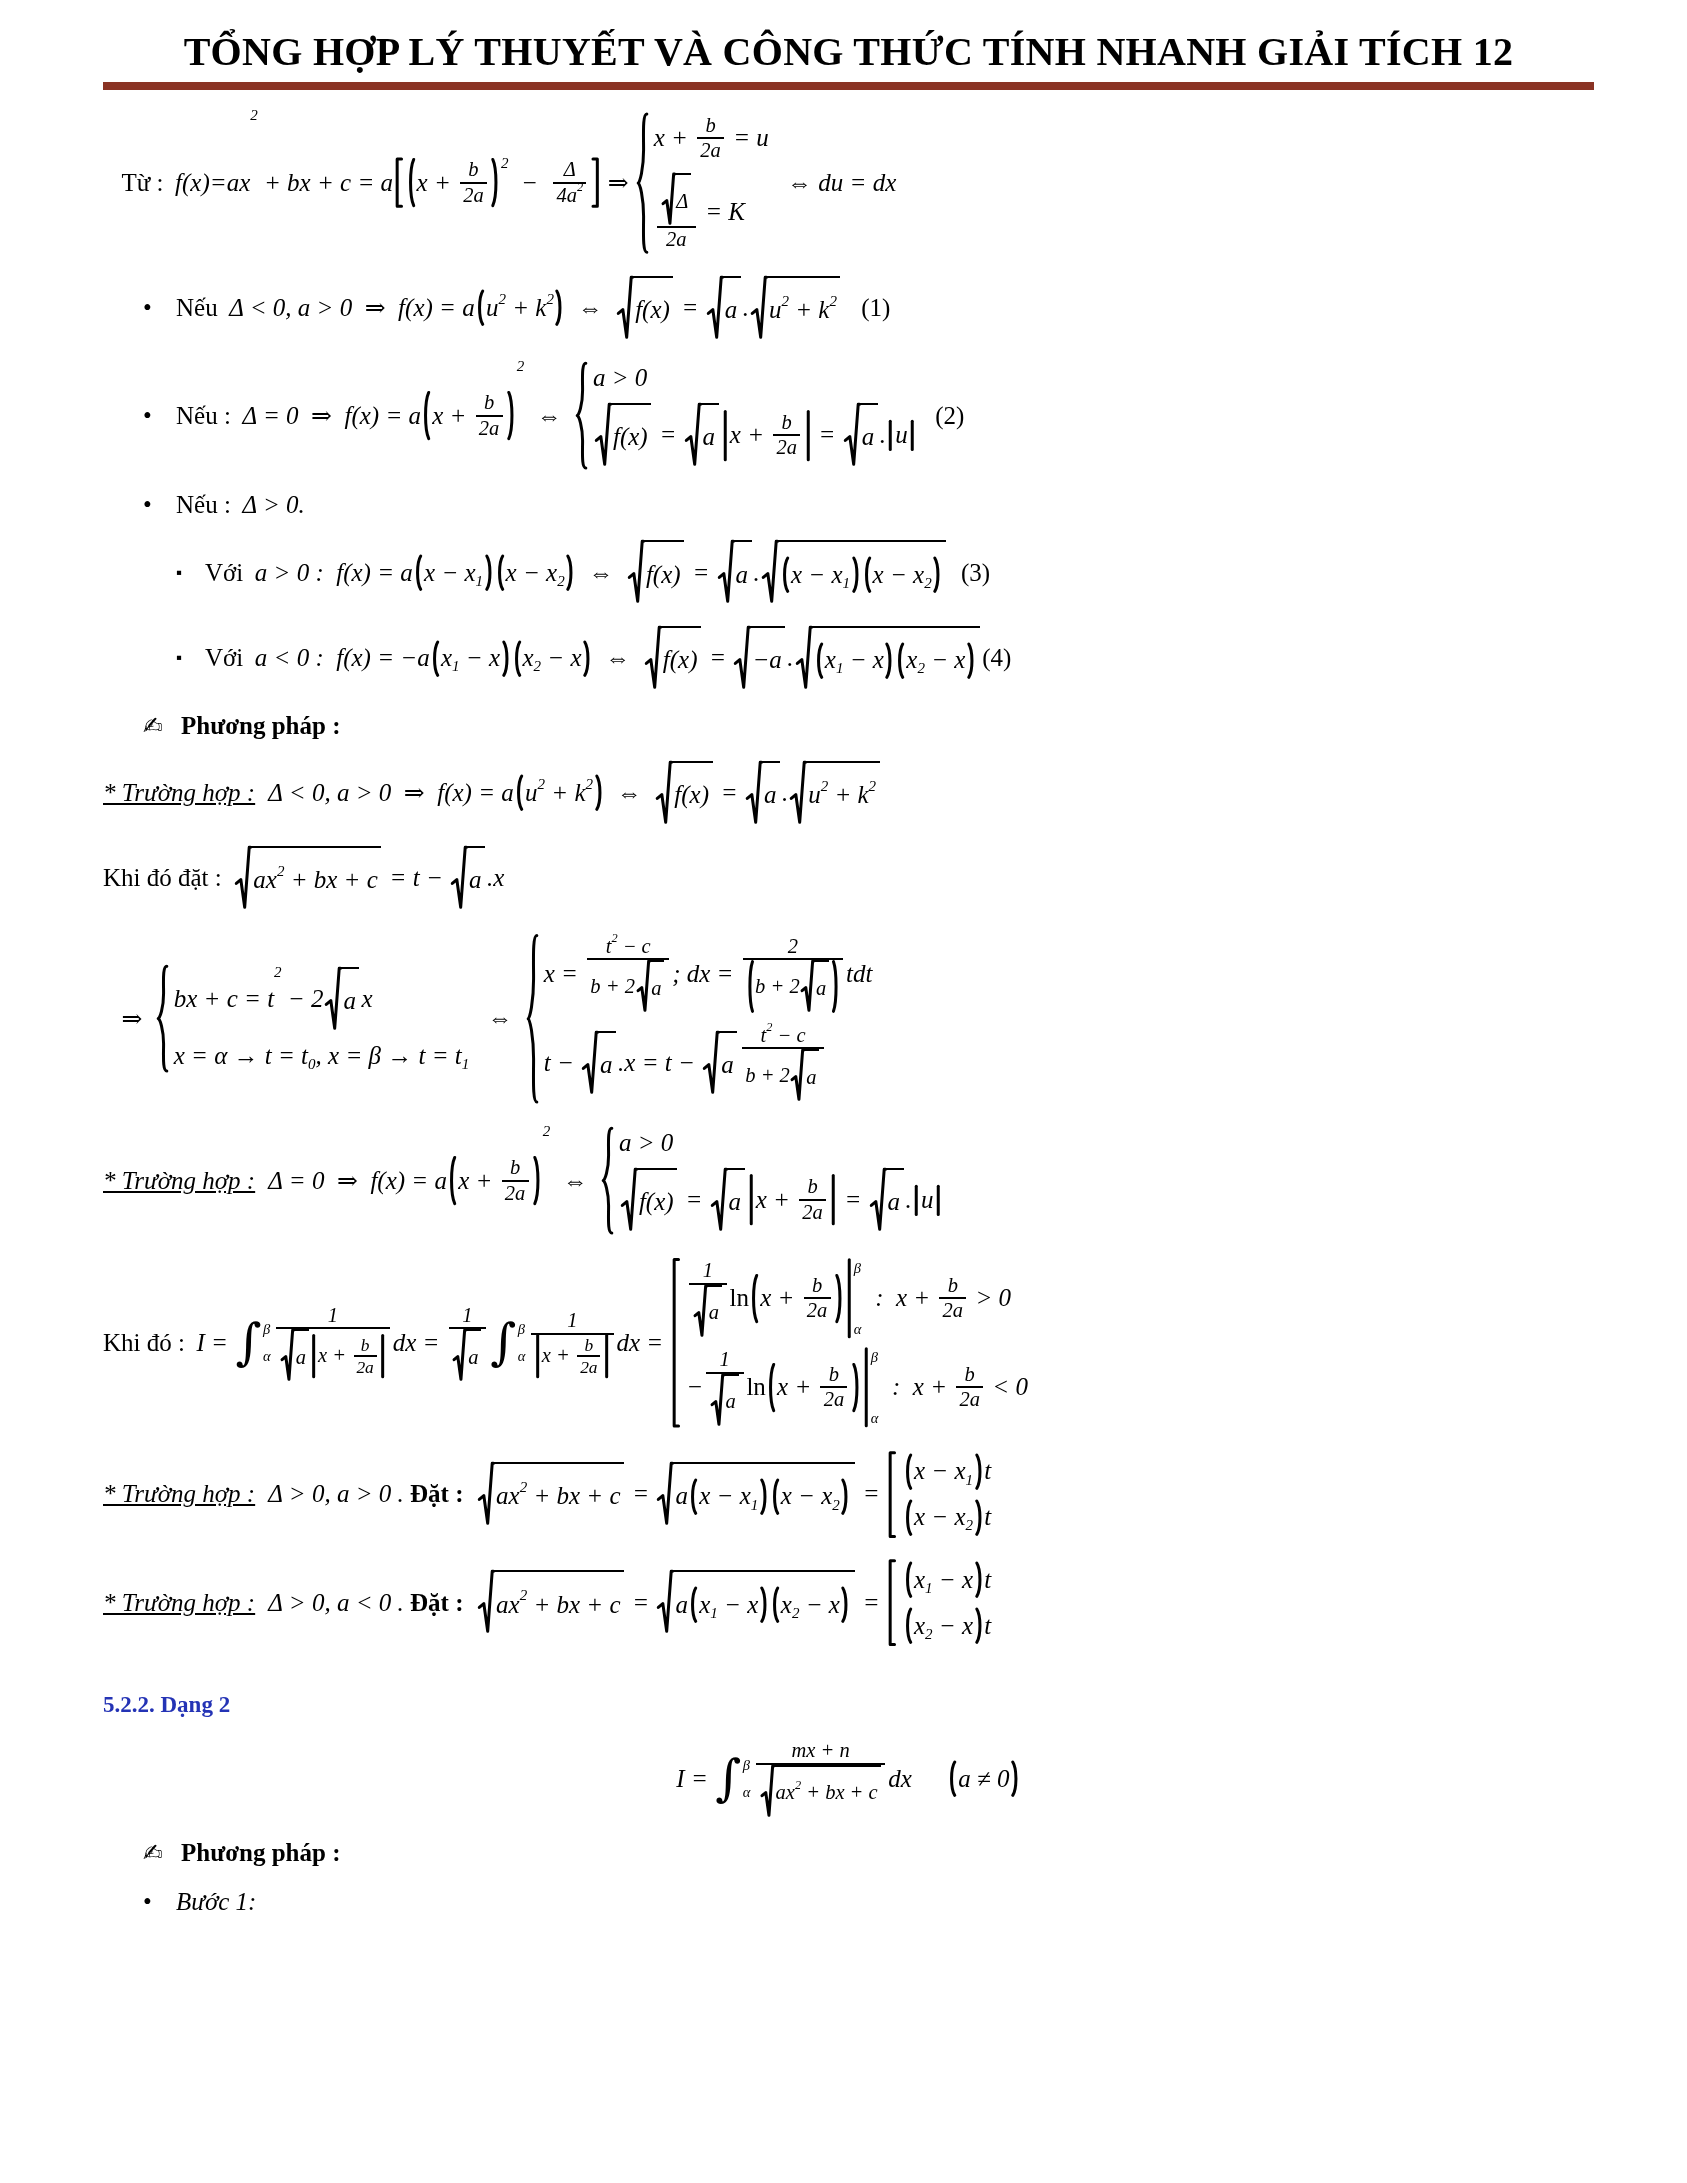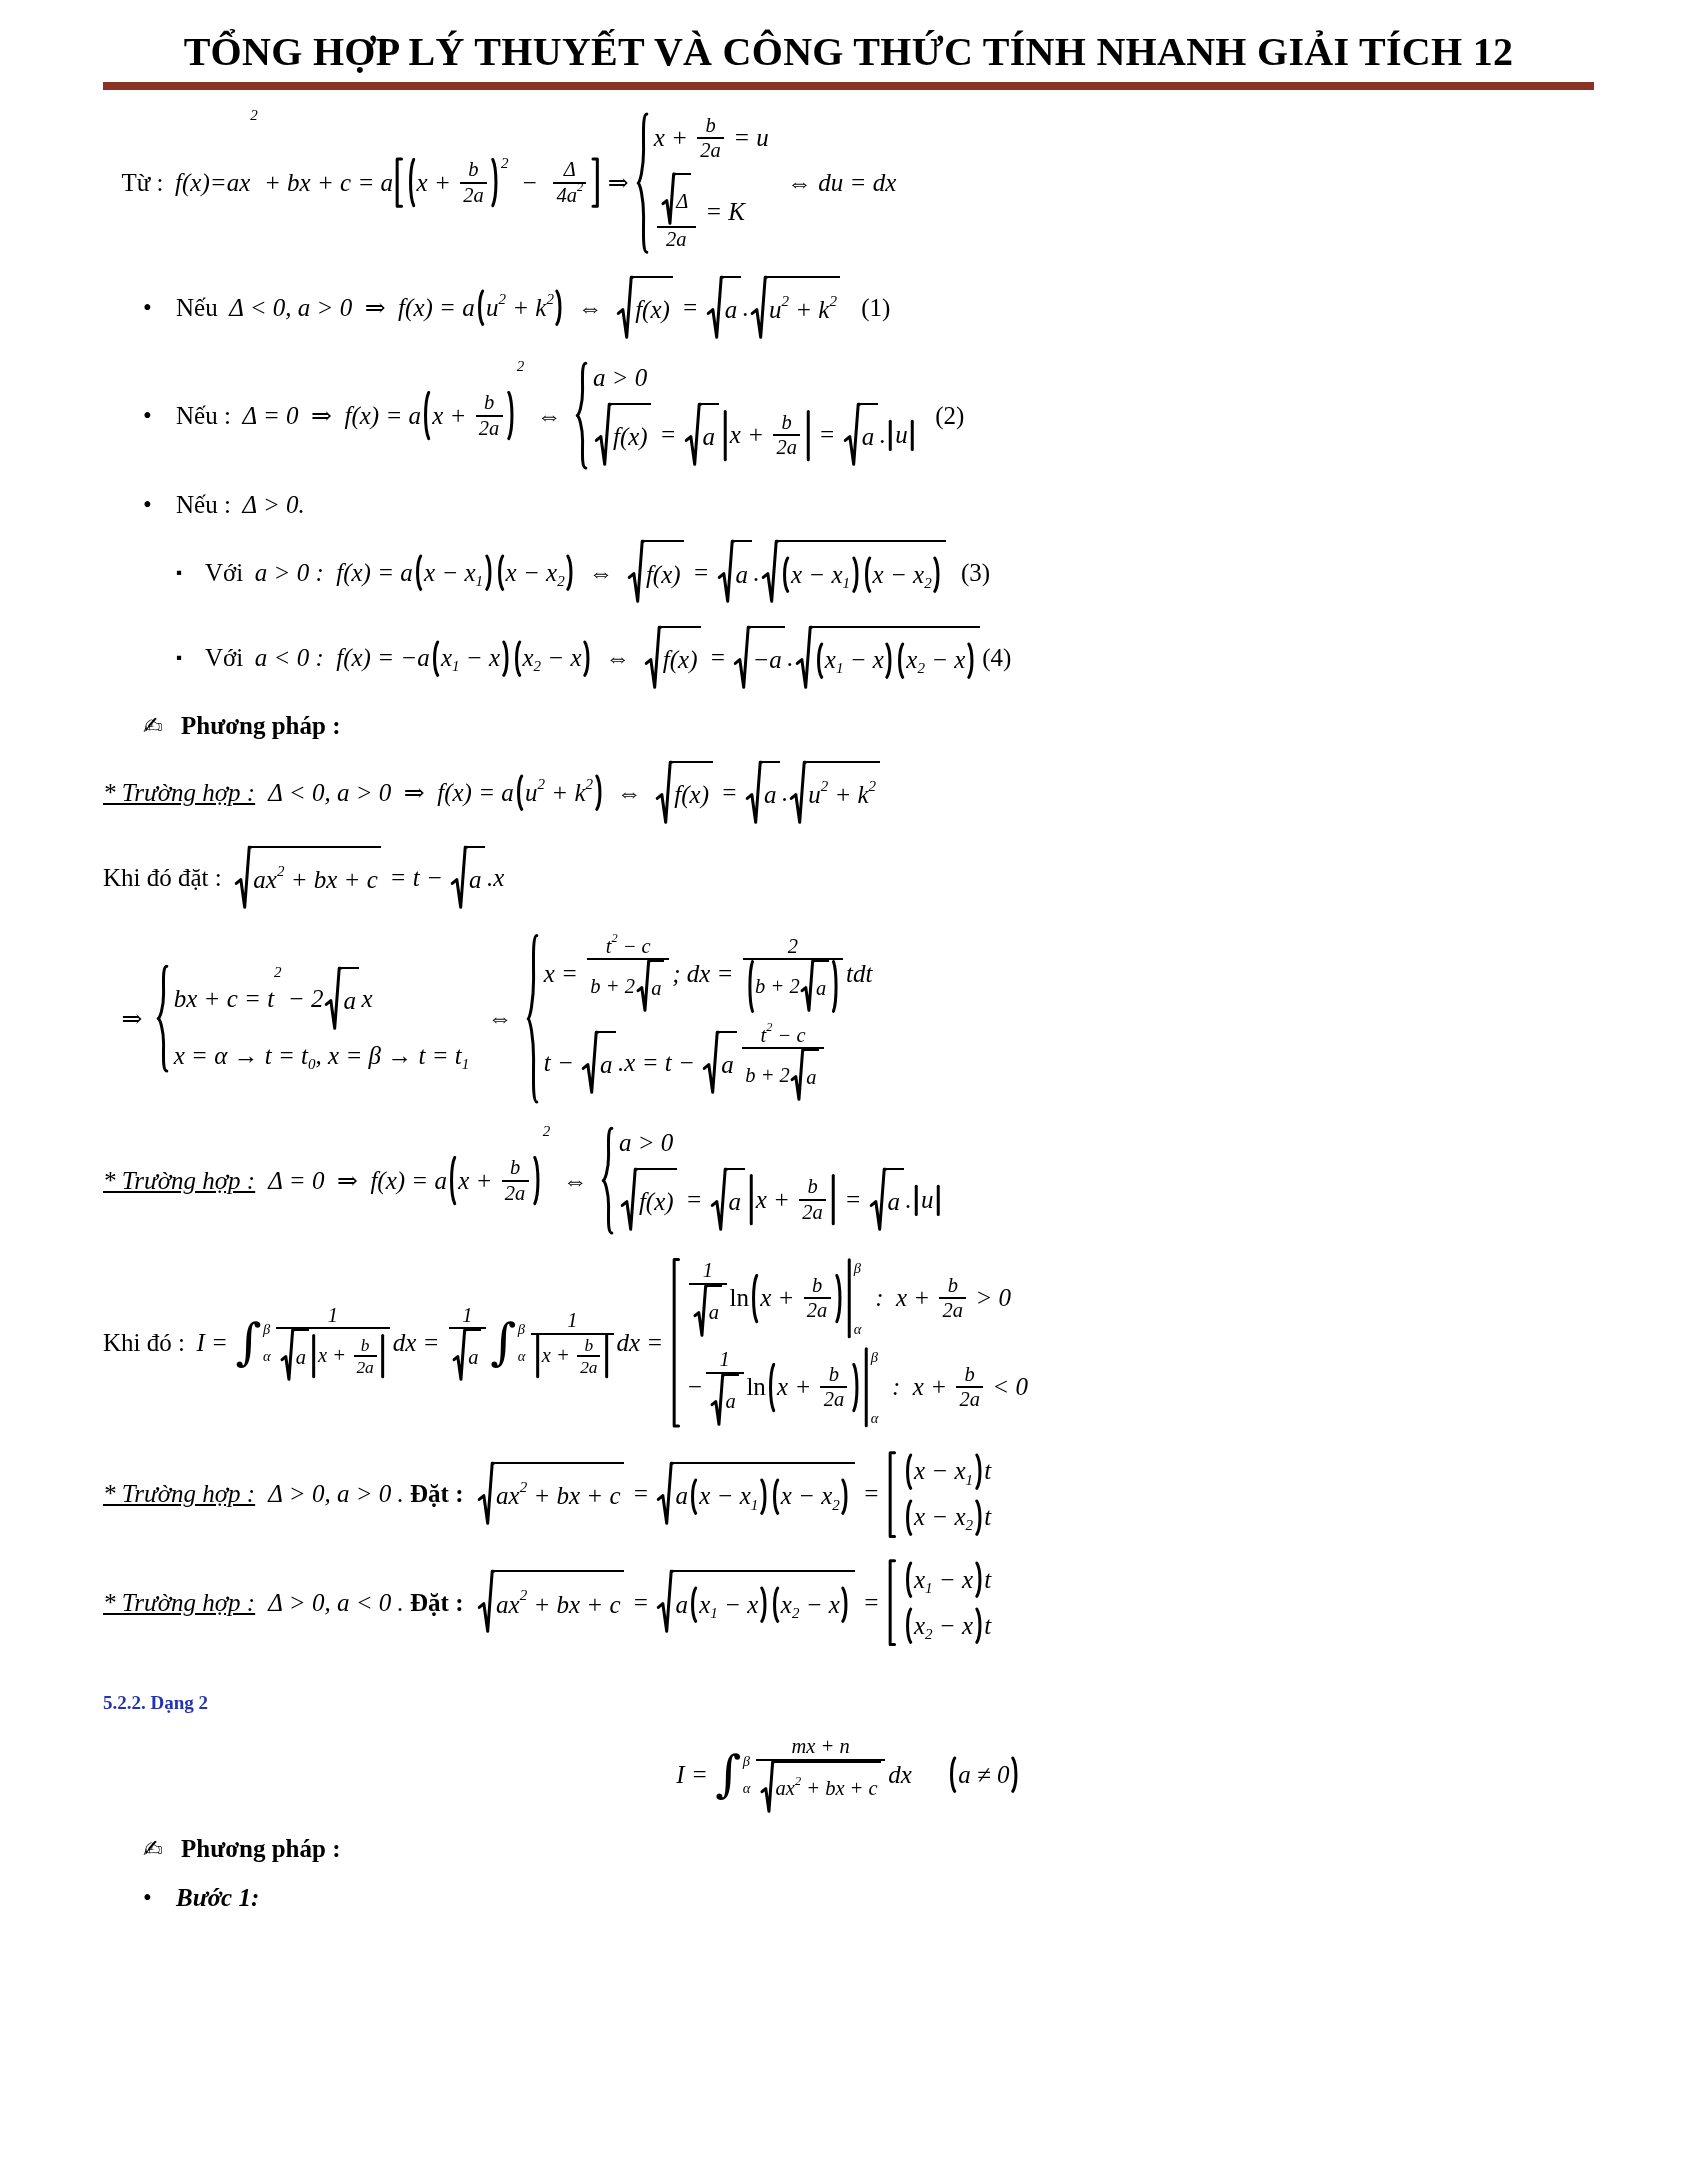--- a/index.html
+++ b/index.html
@@ -14,24 +14,24 @@
 
   .line{display:flex;align-items:center;font-size:25px;margin:21px 0;}
   .ml1{margin-left:18.5px;}
   .ml2{margin-left:40px;}
   .ml3{margin-left:73px;}
   .centered{justify-content:center;}
   .bul{flex:0 0 33px;}
   .subbul{flex:0 0 29px;font-size:17px;}
   .pen{flex:0 0 38px;font-family:"DejaVu Sans",sans-serif;font-size:24px;}
   .lbl{white-space:pre;margin-right:5.3px;}
-  .it{font-style:italic;font-weight:bold;}
+  .it{font-style:italic;}
   .bold{font-weight:bold;}
   .th{font-style:italic;font-weight:normal;text-decoration:underline;margin-right:13.2px;white-space:pre;}
-  .blue-h{color:#2433b5;font-weight:bold;font-size:19px;margin-top:46px;}
+  .blue-h{color:#2433b5;font-weight:bold;font-size:23px;margin-top:46px;}
 
   
   .math{display:inline-flex;align-items:center;font-style:italic;}
   .mrow{display:inline-flex;align-items:center;}
   .mt{white-space:pre;}
   .mrm{font-style:normal;}
   .mbf{font-style:normal;font-weight:bold;}
   .msup{font-size:0.6em;align-self:flex-start;margin-top:-0.22em;line-height:1.1;}
   .msub{font-size:0.6em;align-self:flex-end;margin-bottom:-0.18em;line-height:1.1;}
   .mfrac{display:inline-flex;flex-direction:column;align-items:center;margin:0 0.14em;font-size:0.82em;}

